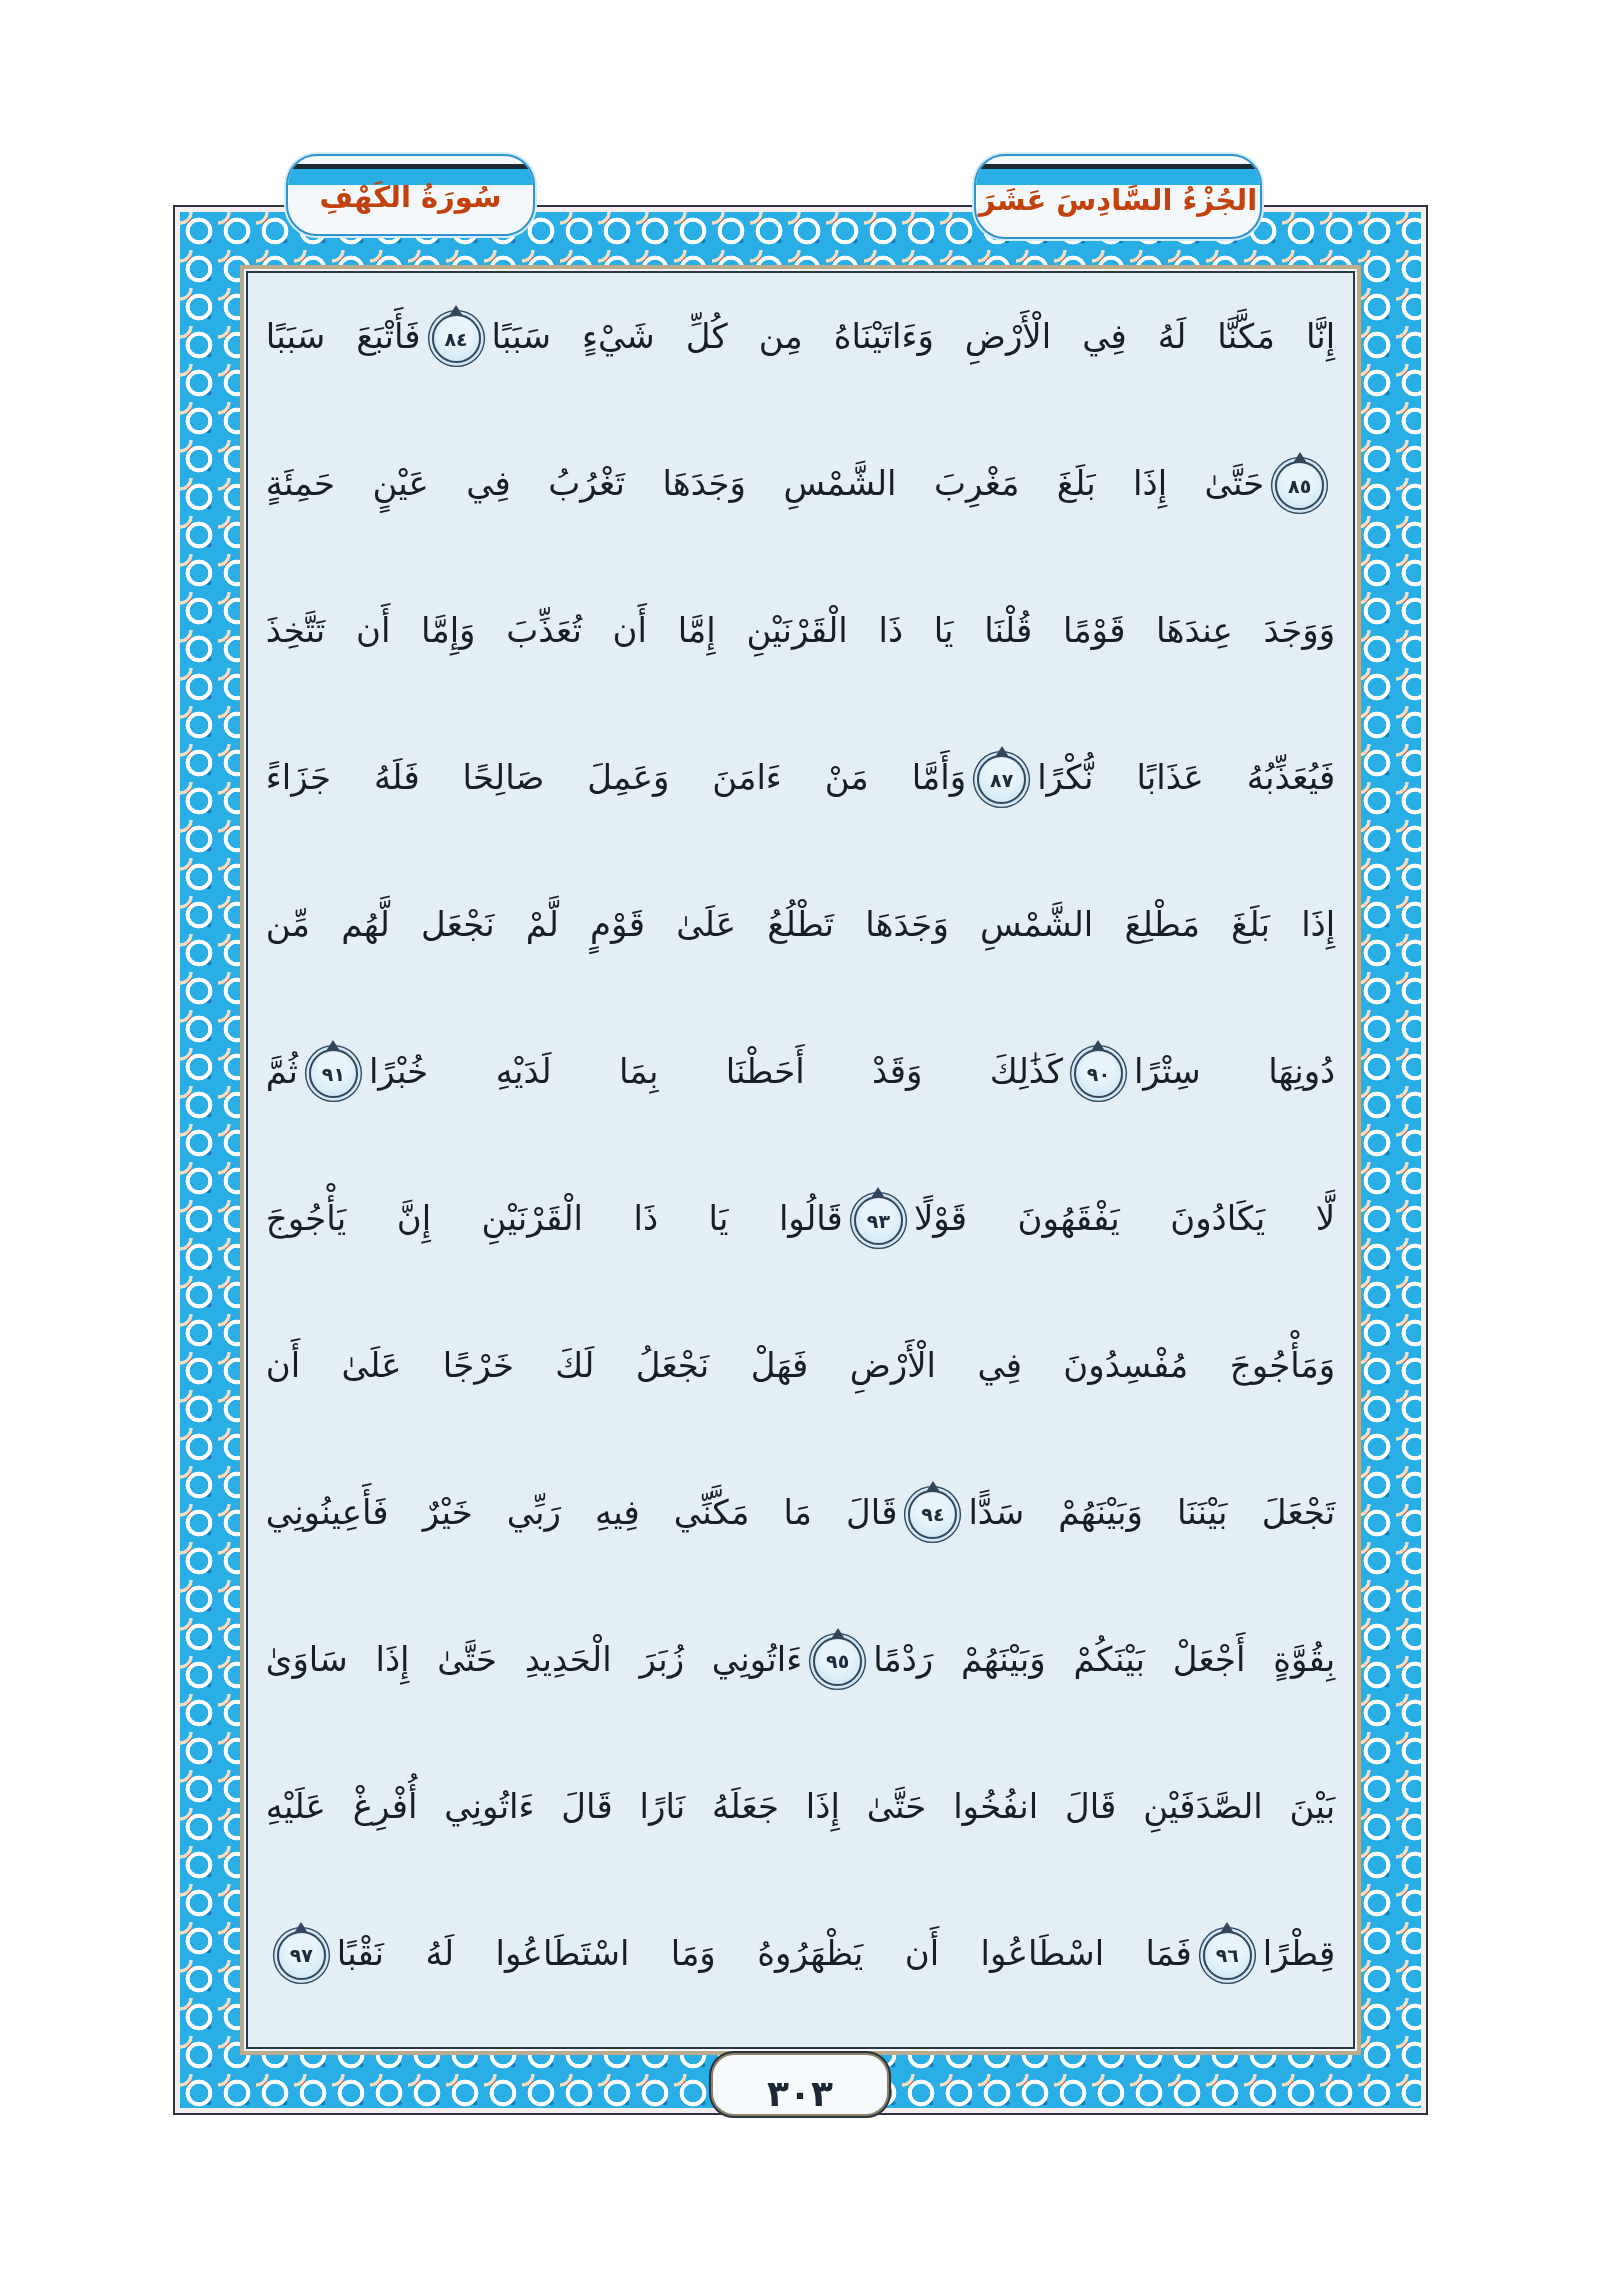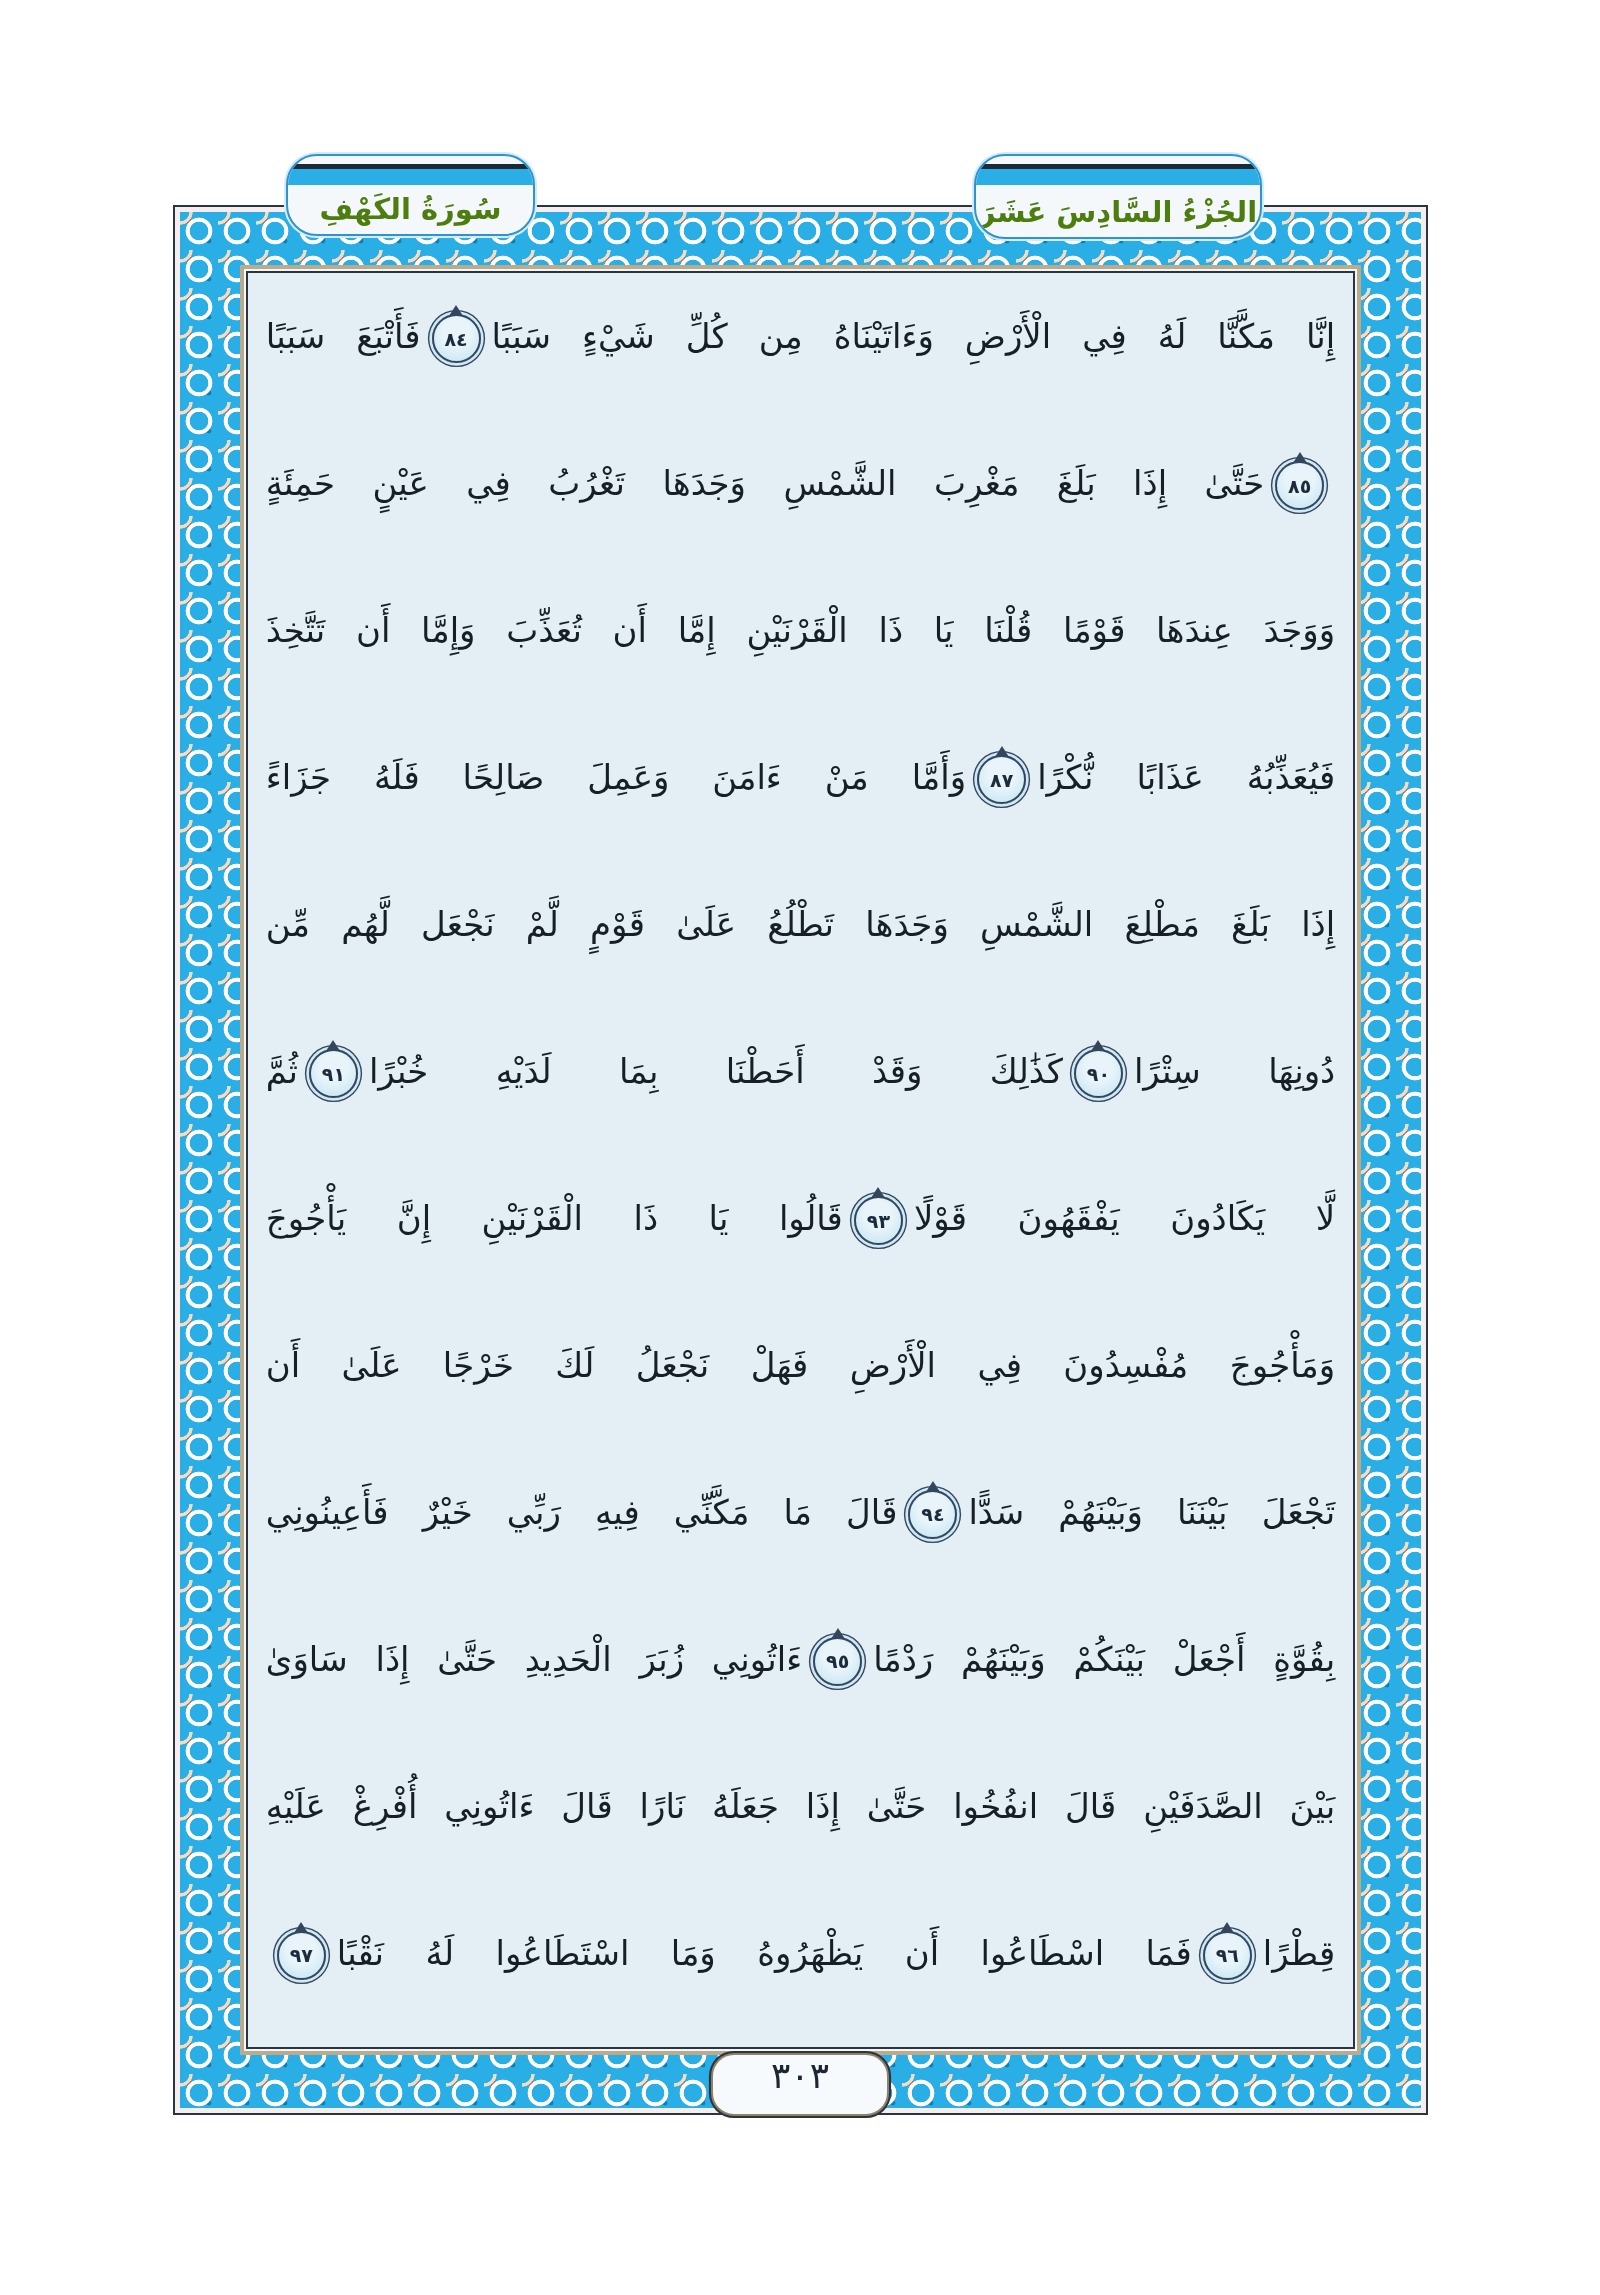--- a/index.html
+++ b/index.html
@@ -94,39 +94,39 @@
     display:flex;align-items:flex-end;justify-content:center;
   }
   .cartouche .stripe{
     position:absolute;left:0;right:0;top:8.2px;height:20.5px;
     background:#2aaee6;
     border-top:5.5px solid #1c2a38;
     box-sizing:border-box;
   }
   .cartouche .label{
     position:relative;
-    padding-bottom:8px;
-    color:#4d7c0f;
+    padding-bottom:20px;
+    color:#c2410c;
     font-size:29px;
     font-weight:bold;
     z-index:2;
   }
   .cartouche-surah{left:286px;top:154px;width:249px;height:82px;}
   .cartouche-juz{left:974px;top:154px;width:288px;height:85px;}
 
   
   .page-num{
     position:absolute;left:711px;top:2053px;width:178px;height:63px;
     background:#f6fafc;
     border:2.7px solid #8e8268;
     border-radius:23px;
     box-shadow:0 0 0 2.1px #2b3542;
     box-sizing:border-box;
-    display:flex;align-items:flex-start;justify-content:center;
-    color:#1c2733;font-size:36px;font-weight:normal;
+    display:flex;align-items:flex-end;justify-content:center;
+    color:#1c2733;font-size:36px;font-weight:bold;
   }
 </style>
 </head>
 <body>
 
 <div class="page">
 
   <div class="frame">
     <div class="band">
       <div class="panel-tan">

